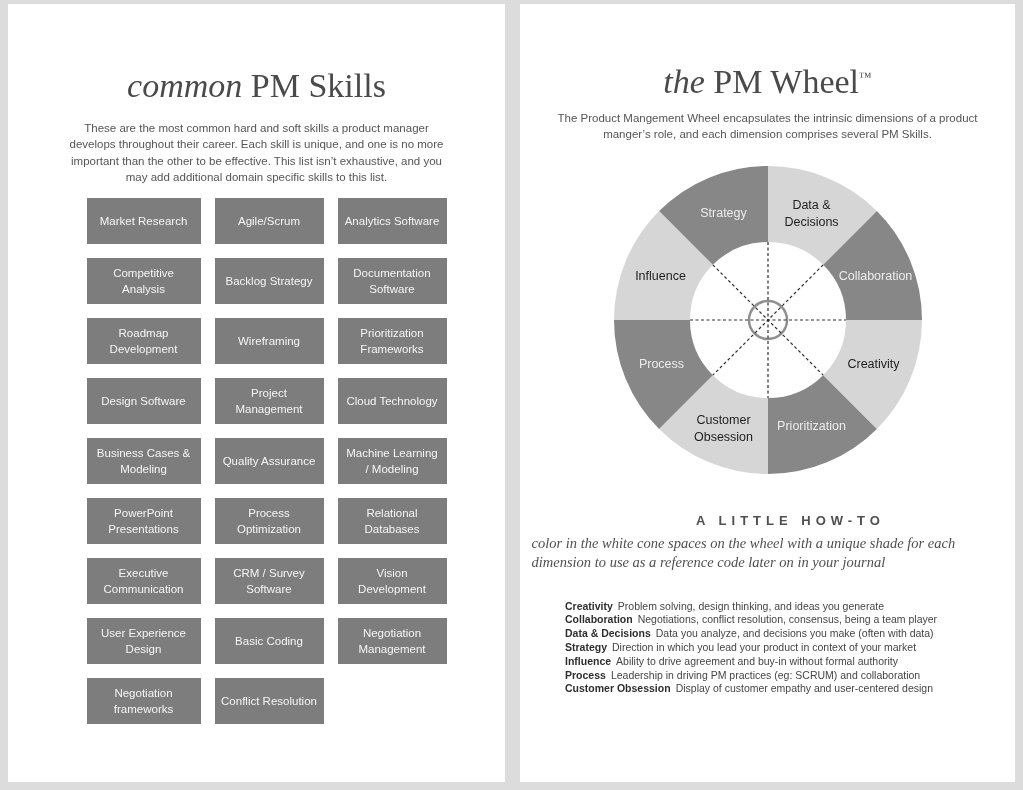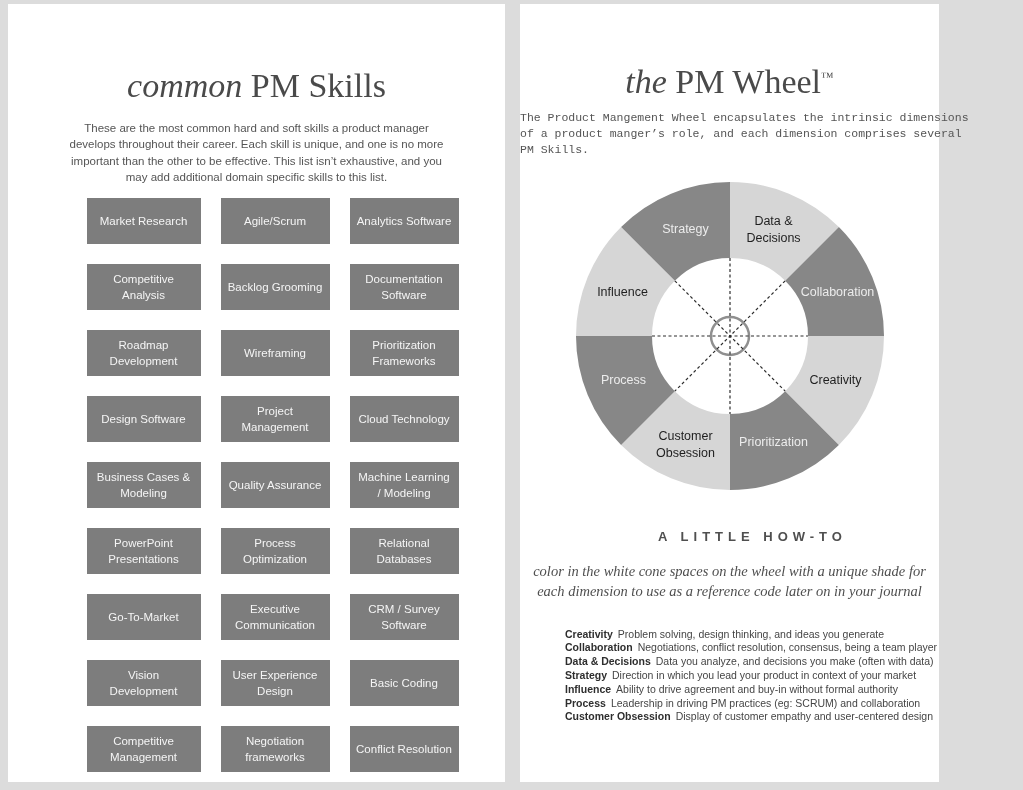--- a/index.html
+++ b/index.html
@@ -9,43 +9,43 @@
   }
   * { box-sizing:border-box; }
   html,body { margin:0; padding:0; }
   body {
     width:1023px; height:790px; position:relative; overflow:hidden;
     background:var(--canvas-bg,#dcdcdc);
     font-family:"Liberation Sans", sans-serif;
   }
   .page { position:absolute; top:4px; height:778px; background:var(--page-bg,#fff); }
   .page-left  { left:8px;   width:497px; }
-  .page-right { left:520px; width:419px; }
+  .page-right { left:520px; width:495px; }
 
   .page-title {
     margin:0; text-align:center; font-family:"Liberation Serif", serif;
     font-weight:400; font-size:34px; line-height:1.15; color:var(--heading-color,#4a4a4a);
   }
   .page-left  .page-title { padding-top:62px; }
   .page-right .page-title { padding-top:58px; }
   .page-title em { font-style:italic; }
   .page-title sup { font-size:13px; }
 
   .intro {
     width:384px; margin:15px auto 6px; text-align:center;
     font-size:11.5px; line-height:1.42; color:var(--body-color,#555);
   }
   .subtitle {
-    width:452px; margin:9px auto 18px; 
-    font-size:11.5px; line-height:1.4; color:var(--body-color,#555);font-family:Liberation Mono, monospace;
+    width:452px; margin:9px auto 18px; text-align:center;
+    font-size:11.5px; line-height:1.4; color:var(--body-color,#555);
   }
 
   .skills-grid {
     width:340px; margin:13px auto 0;
-    display:grid; grid-template-columns:114px 109px 109px; gap:20px;
+    display:grid; grid-template-columns:114px 109px 109px; gap:14px;
   }
   .skill-cell {
     background:var(--cell-bg,#7d7d7d); color:var(--cell-text,#f5f5f5);
     font-size:11.5px; line-height:1.4; min-height:46px;
     display:flex; align-items:center; justify-content:center;
     text-align:center; padding:5px 6px;
   }
 
   .wheel-wrap { position:relative; width:320px; height:320px; margin:14px auto 0; }
   .wheel-wrap svg { display:block; }
@@ -64,21 +64,21 @@
   .wl-6 { left:53px;  top:116px; }
   .wl-7 { left:116px; top:53px;  }
   .seg-dark  { fill:var(--segment-dark,#878787); }
   .seg-light { fill:var(--segment-light,#d6d6d6); }
 
   .howto-heading {
     margin-top:33px; text-align:center; font-size:13px; font-weight:bold;
     letter-spacing:5px; color:#4f4f4f;margin-left:46px;
   }
   .howto-text {
-    max-width:472px; margin:18px auto 0; text-align:center;
+    max-width:472px; margin:6px auto 0; text-align:left;
     font-family:"Liberation Serif", serif; font-style:italic;
     font-size:14.5px; line-height:1.32; color:#4f4f4f;
   }
 
   .definitions { margin:27px 0 0 45px; }
   .def-line { font-size:10.5px; line-height:13.8px; color:#454545; }
   .def-term { font-weight:bold; color:#2e2e2e; margin-right:5px; }
 </style>
 </head>
 <body>
@@ -86,41 +86,40 @@
 <div class="page page-left">
   <h1 class="page-title"><em>common</em><span> PM Skills</span></h1>
 
   <p class="intro">These are the most common hard and soft skills a product manager develops throughout their career. Each skill is unique, and one is no more important than the other to be effective. This list isn’t exhaustive, and you may add additional domain specific skills to this list.</p>
 
   <div class="skills-grid">
     <div class="skill-cell">Market Research</div>
     <div class="skill-cell">Agile/Scrum</div>
     <div class="skill-cell">Analytics Software</div>
     <div class="skill-cell">Competitive Analysis</div>
-    <div class="skill-cell">Backlog Grooming</div>
+    <div class="skill-cell">Backlog Strategy</div>
     <div class="skill-cell">Documentation Software</div>
     <div class="skill-cell">Roadmap Development</div>
     <div class="skill-cell">Wireframing</div>
     <div class="skill-cell">Prioritization Frameworks</div>
     <div class="skill-cell">Design Software</div>
     <div class="skill-cell">Project Management</div>
     <div class="skill-cell">Cloud Technology</div>
     <div class="skill-cell">Business Cases &amp; Modeling</div>
     <div class="skill-cell">Quality Assurance</div>
     <div class="skill-cell">Machine Learning / Modeling</div>
     <div class="skill-cell">PowerPoint Presentations</div>
     <div class="skill-cell">Process Optimization</div>
     <div class="skill-cell">Relational Databases</div>
-    <div class="skill-cell">Go-To-Market</div>
     <div class="skill-cell">Executive Communication</div>
     <div class="skill-cell">CRM / Survey Software</div>
     <div class="skill-cell">Vision Development</div>
     <div class="skill-cell">User Experience Design</div>
     <div class="skill-cell">Basic Coding</div>
-    <div class="skill-cell">Competitive Management</div>
+    <div class="skill-cell">Negotiation Management</div>
     <div class="skill-cell">Negotiation frameworks</div>
     <div class="skill-cell">Conflict Resolution</div>
   </div>
 </div>
 
 <div class="page page-right">
   <h1 class="page-title"><em>the</em><span> PM Wheel</span><sup>™</sup></h1>
 
   <p class="subtitle">The Product Mangement Wheel encapsulates the intrinsic dimensions of a product manger’s role, and each dimension comprises several PM Skills.</p>
 

